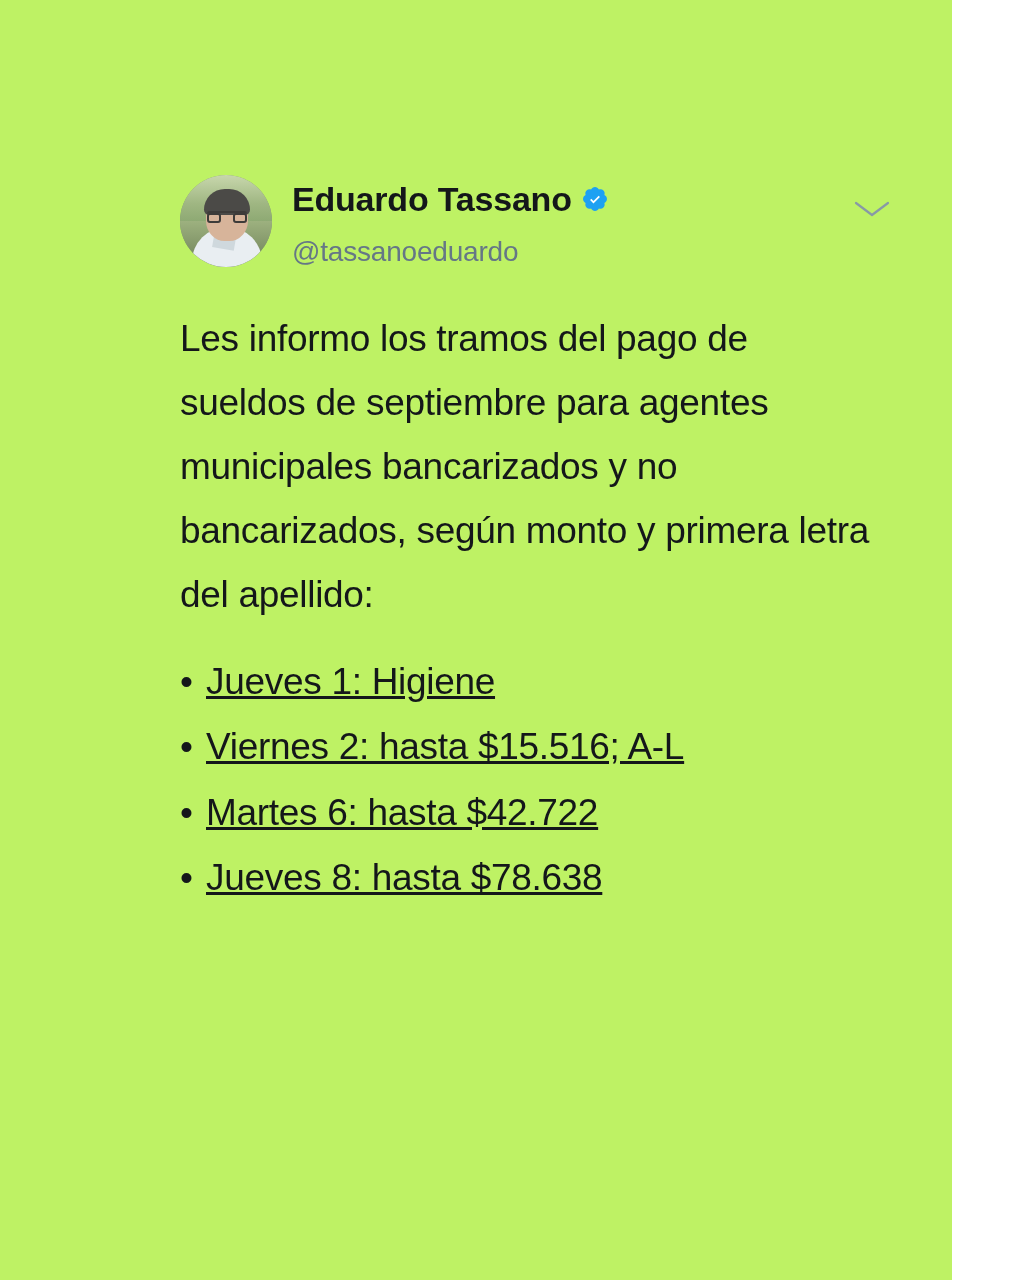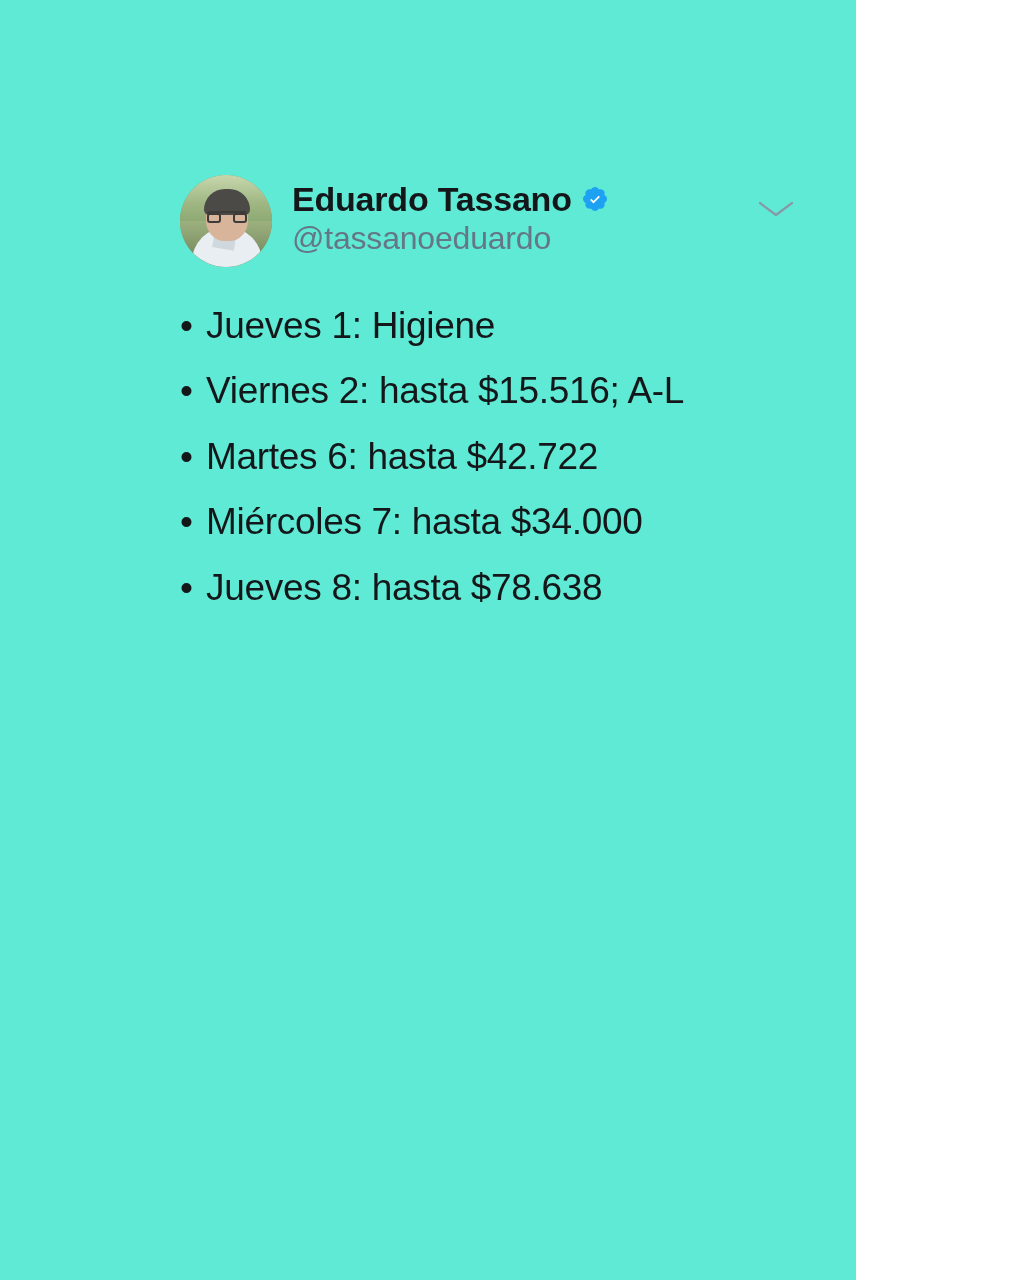--- a/index.html
+++ b/index.html
@@ -12,23 +12,23 @@
     height: 1280px;
     font-family: "Liberation Sans", sans-serif;
     color: #14171a;
     overflow: hidden;
   }
 
   .tweet-card {
     position: absolute;
     left: 0;
     top: 0;
-    width: 856px;
+    width: 952px;
     height: 1280px;
-    background: #5eead4;
+    background: #bef264;
     box-sizing: border-box;
     padding: 175px 60px 0 180px;
   }
 
   .tweet-header {
     position: relative;
     display: flex;
     align-items: flex-start;
     height: 96px;
   }
@@ -133,22 +133,22 @@
     letter-spacing: -0.2px;
   }
   .verified-badge {
     margin-left: 9px;
     width: 28px;
     height: 28px;
     display: inline-block;
     line-height: 0;
   }
   .handle {
-    margin-top: 3px;
-    font-size: 32px;
+    margin-top: 19px;
+    font-size: 28px;
     color: #657786;
     letter-spacing: -0.2px;
   }
 
   .caret {
     position: absolute;
     right: 0;
     top: 22px;
     width: 40px;
     height: 24px;
@@ -165,20 +165,21 @@
   }
   .tweet-list {
     margin-top: 22px;
     font-size: 37px;
     line-height: 1.77;
     color: #14171a;
     letter-spacing: -0.3px;
   }
   .tweet-list-item {
     white-space: nowrap;
+    text-decoration: underline;
   }
   .bullet {
     display: inline-block;
     width: 26px;
   }
 </style>
 </head>
 <body>
 
 <div class="tweet-card">
@@ -208,32 +209,30 @@
       <div class="handle">@tassanoeduardo</div>
     </div>
 
     <div class="caret">
       <svg width="40" height="24" viewBox="0 0 40 24" aria-hidden="true">
         <path d="M4 6 L20 18 L36 6" fill="none" stroke="#8899a6" stroke-width="2.2" stroke-linecap="round" stroke-linejoin="round"></path>
       </svg>
     </div>
   </div>
 
+  <div class="tweet-body">Les informo los tramos del pago de sueldos de septiembre para agentes municipales bancarizados y no bancarizados, según monto y primera letra del apellido:</div>
 
   <div class="tweet-list">
     <div class="tweet-list-item">
       <span class="bullet">•</span><span>Jueves 1: Higiene</span>
     </div>
     <div class="tweet-list-item">
       <span class="bullet">•</span><span>Viernes 2: hasta $15.516; A-L</span>
     </div>
     <div class="tweet-list-item">
       <span class="bullet">•</span><span>Martes 6: hasta $42.722</span>
     </div>
     <div class="tweet-list-item">
-      <span class="bullet">•</span><span>Miércoles 7: hasta $34.000</span>
-    </div>
-    <div class="tweet-list-item">
       <span class="bullet">•</span><span>Jueves 8: hasta $78.638</span>
     </div>
   </div>
 
 </div>
 
 </body></html>

